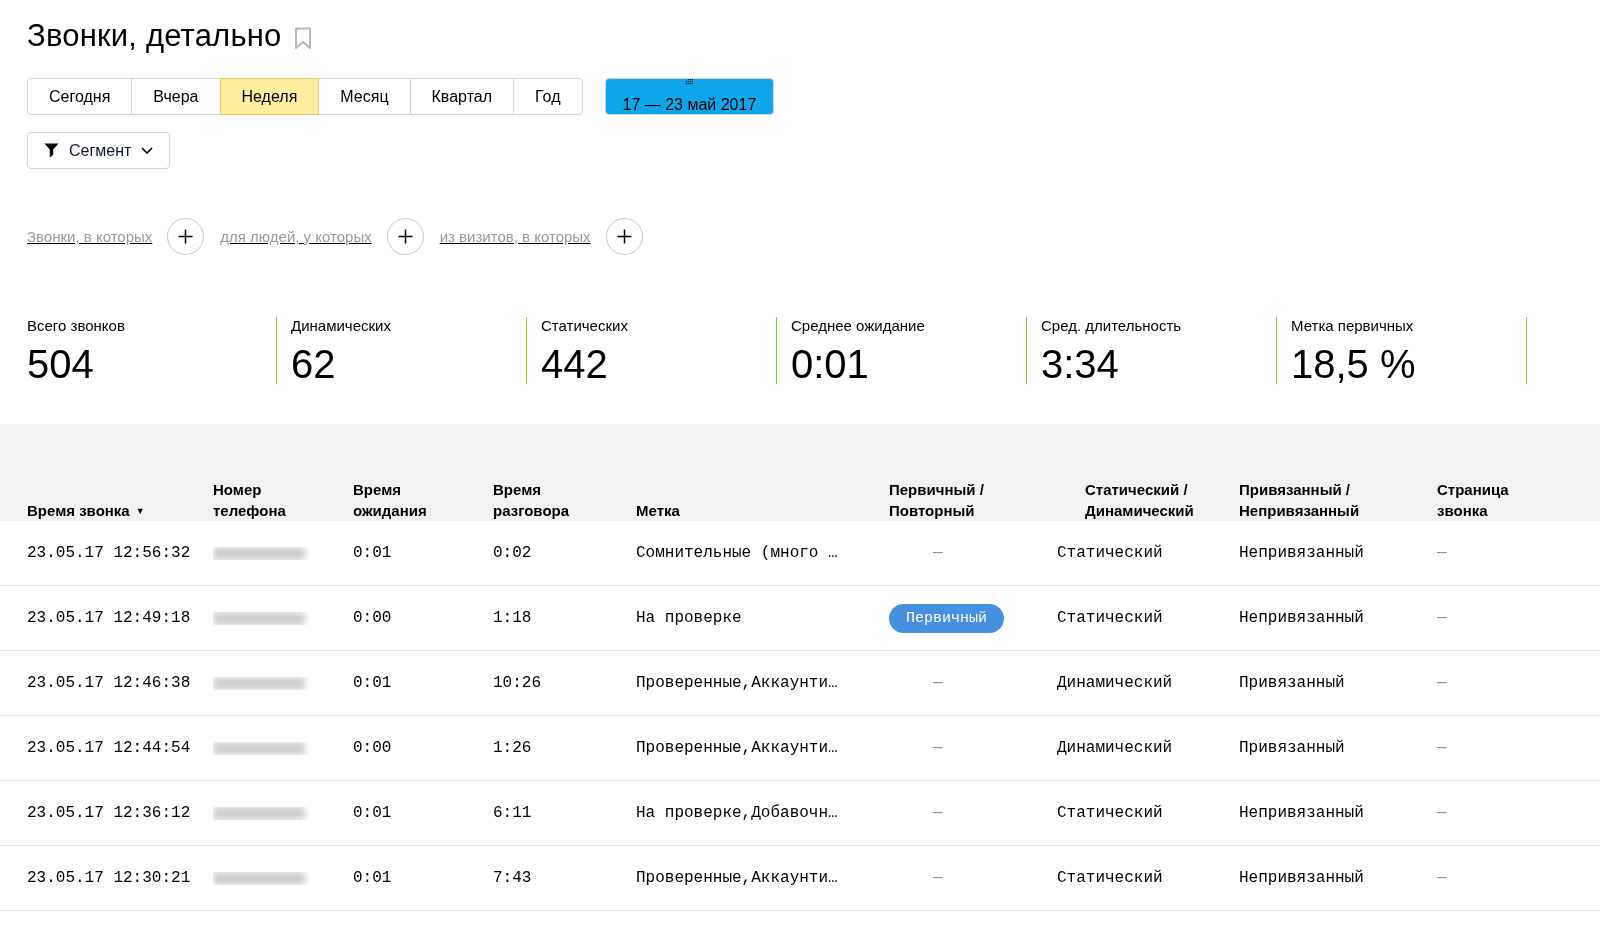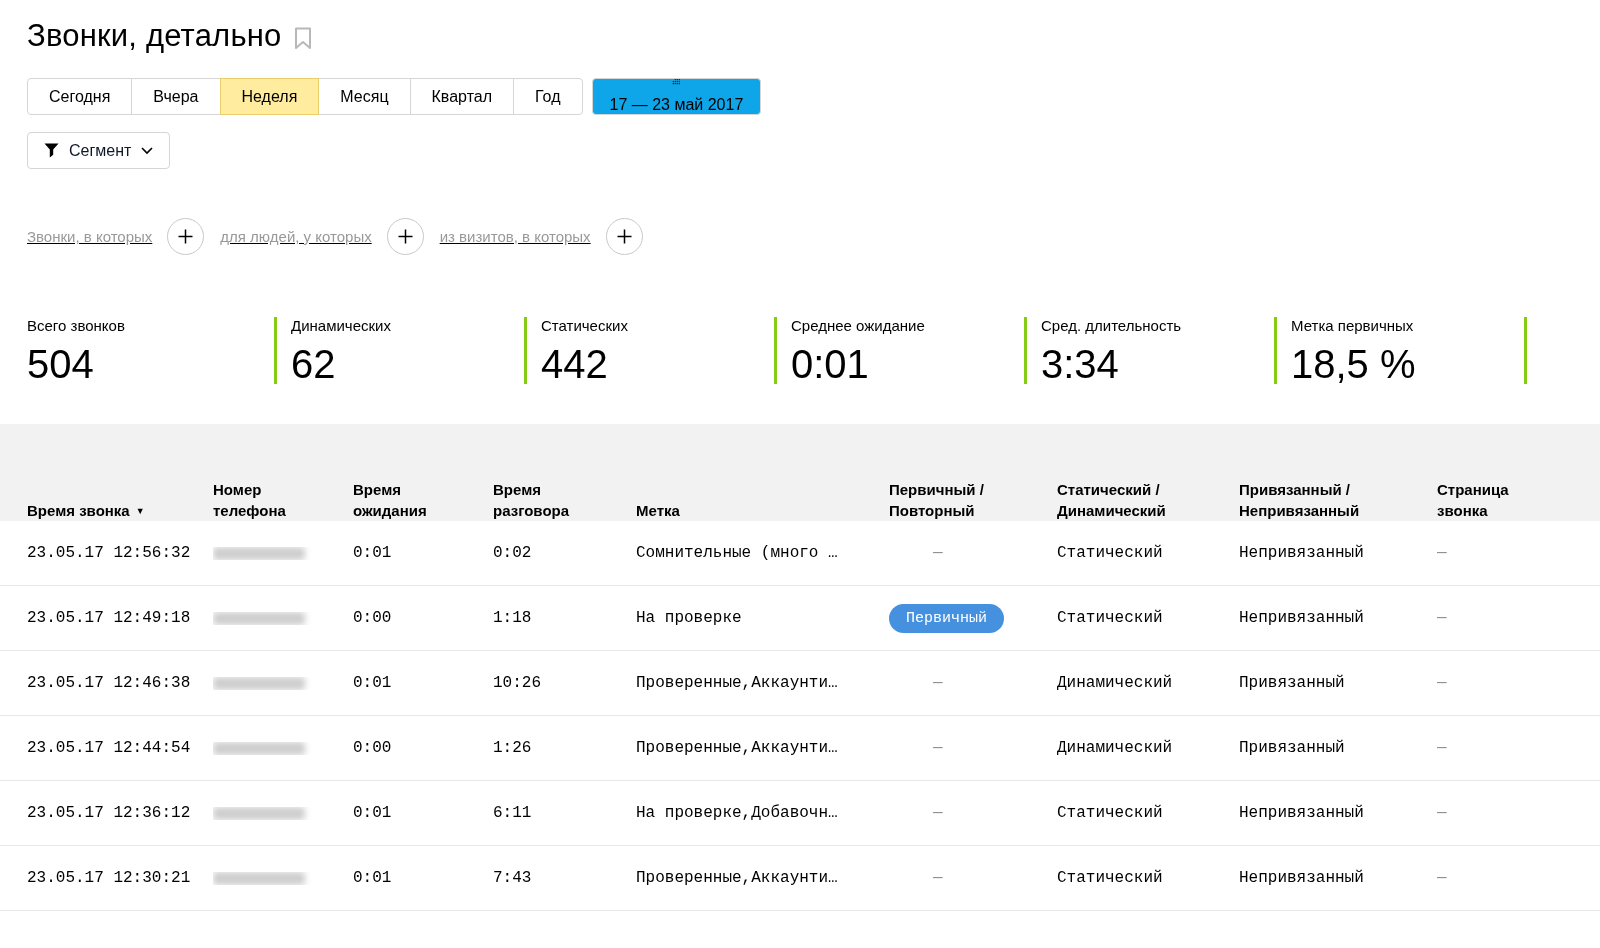--- a/index.html
+++ b/index.html
@@ -10,21 +10,21 @@
     color:#000; overflow-x:hidden;
   }
   .page { padding-top:14px; min-height:948px; }
 
   
   .title-row { display:flex; align-items:center; gap:12px; padding:4px 27px 0; }
   h1 { font-size:31px; font-weight:400; letter-spacing:.2px; }
   .bookmark-btn { background:none; border:none; cursor:pointer; display:flex; align-items:center; padding-top:4px; }
 
   
-  .controls-row { display:flex; align-items:center; gap:9px; margin:24px 27px 0; }
+  .controls-row { display:flex; align-items:center; gap:22px; margin:24px 27px 0; }
   .tabs { display:flex; }
   .tab {
     height:37px; padding:0 21px; font-size:16px; background:#fff;
     border:1px solid #d5d5d5; margin-left:-1px; cursor:pointer; position:relative;
     font-family:inherit; color:#000;
   }
   .tab:first-child { margin-left:0; border-radius:4px 0 0 4px; }
   .tab:last-child { border-radius:0 4px 4px 0; }
   .tab-active {
     background:var(--tab-bg,#ffec9e);
@@ -50,38 +50,38 @@
   .filter-item { display:flex; align-items:center; gap:15px;text-decoration:underline; }
   .filter-label { color:#999; font-size:15px; }
   .plus-btn {
     width:37px; height:37px; border-radius:50%; background:#fff;
     border:1px solid #c9c9c9; cursor:pointer;
     display:flex; align-items:center; justify-content:center;
   }
 
   
   .metrics { display:flex; margin:62px 0 0 27px; }
-  .metric { width:250px; border-right:3px solid #84cc16; padding-left:14px; }
+  .metric { width:250px; border-right:1px solid #84cc16; padding-left:14px; }
   .metric:first-child { padding-left:0; }
   .metric-label { font-size:15px; margin-bottom:10px; }
   .metric-value { font-size:40px; font-weight:400; line-height:1; }
 
   
   .table { margin-top:40px; font-size:16px; }
   .thead {
     display:flex; align-items:flex-end;
     background:var(--thead-bg,#f2f2f2);
     padding:29px 27px 0; height:97px;
     font-weight:bold; font-size:15px; line-height:1.4;
   }
   .th { padding-right:16px; }
   .th span.hlabel { display:inline-block; }
   .th.col-phone .hlabel{max-width:80px;} .th.col-wait .hlabel{max-width:82px;}
   .th.col-talk .hlabel{max-width:88px;}  .th.col-primary .hlabel{max-width:106px;}
-  .th.col-type .hlabel{max-width:126px;} .th.col-bound .hlabel{max-width:142px;}
+  .th.col-type .hlabel{max-width:126px;margin-left:28px;} .th.col-bound .hlabel{max-width:142px;}
   .th.col-page .hlabel{max-width:86px;}
   .sort-arrow { font-size:9px; margin-left:6px; vertical-align:2px; }
 
   .tr {
     display:flex; align-items:center; height:65px;
     padding:0 27px; border-bottom:1px solid #e8e8e8; background:#fff; cursor:pointer;font-family:Liberation Mono, monospace;
   }
   .td { padding-right:16px; white-space:nowrap; overflow:hidden; }
   .td.dim { color:#8f8f8f; }
   .col-time{width:186px;} .col-phone{width:140px;} .col-wait{width:140px;}

